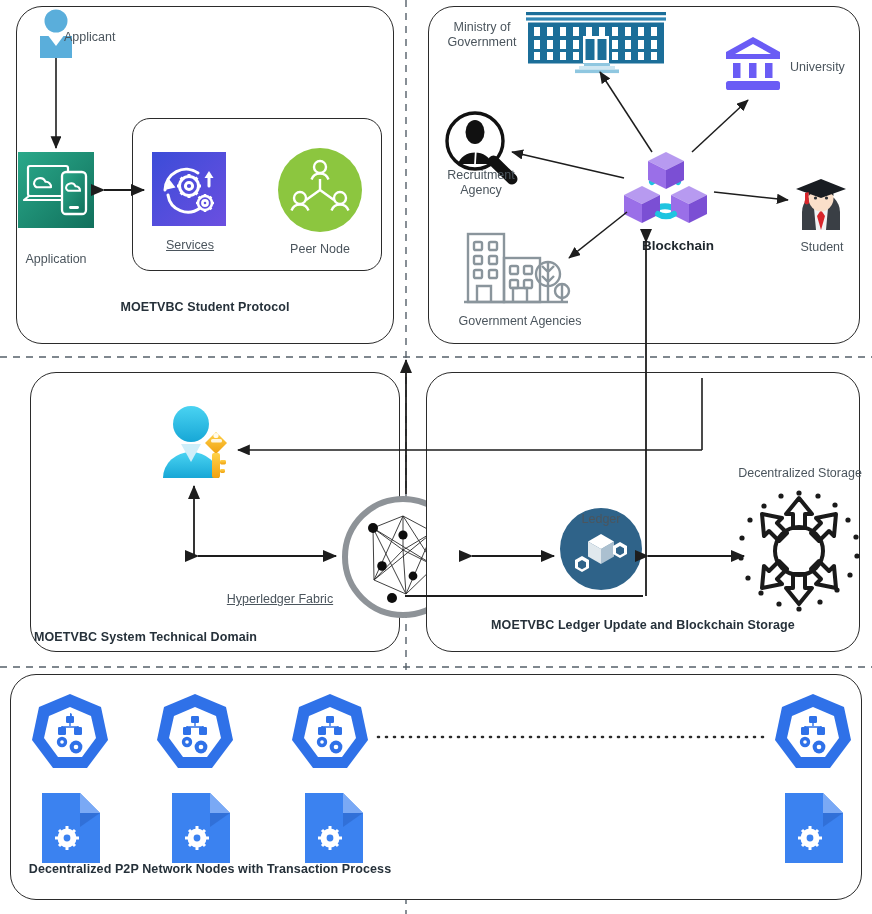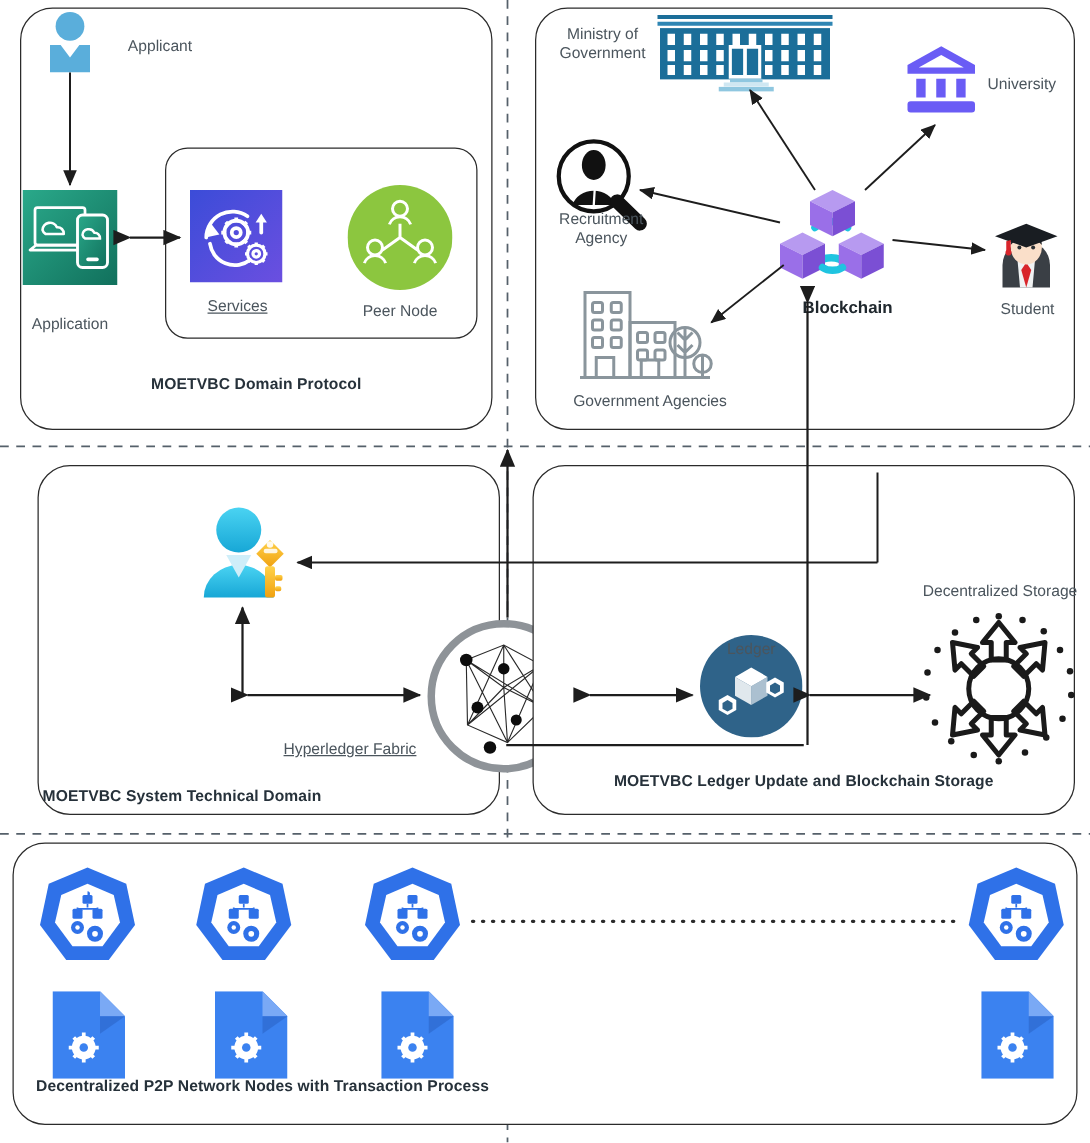--- a/index.html
+++ b/index.html
@@ -52,32 +52,32 @@
 <div id="stage">
 
   <svg class="ovl">
     <line x1="406" y1="0" x2="406" y2="914" stroke="#55606a" stroke-width="1.4" stroke-dasharray="7,6"></line>
     <line x1="0" y1="357" x2="872" y2="357" stroke="#55606a" stroke-width="1.4" stroke-dasharray="7,6"></line>
     <line x1="0" y1="667" x2="872" y2="667" stroke="#55606a" stroke-width="1.4" stroke-dasharray="7,6"></line>
   </svg>
 
   <div class="panel" style="left:16px;top:6px;width:378px;height:338px;"></div>
 
-  <div class="panel-title" style="left:16px;top:300px;width:378px;">MOETVBC Domain Protocol</div>
+  <div class="panel-title" style="left:16px;top:300px;width:378px;">MOETVBC Student Protocol</div>
 
   <div class="inner-box" style="left:132px;top:118px;width:250px;height:153px;"></div>
 
   <div class="icon-wrap" style="left:36px;top:8px;width:40px;height:50px;">
     <svg viewBox="0 0 40 50" width="40" height="50">
       <circle cx="20" cy="13" r="11.5" fill="#5aaedb"></circle>
       <path d="M4 28 h32 v22 h-32 z" fill="#5aaedb"></path>
       <path d="M12.5 28 L20 38 L27.5 28 Z" fill="#ffffff"></path>
     </svg>
   </div>
-  <div class="lbl" style="left:78px;top:30px;width:100px;text-align:center;">Applicant</div>
+  <div class="lbl" style="left:64px;top:30px;width:100px;text-align:left;">Applicant</div>
 
   <div class="icon-wrap" style="left:18px;top:152px;width:76px;height:76px;">
     <svg viewBox="0 0 76 76" width="76" height="76">
       <defs>
         <linearGradient id="gApp" x1="0" y1="0" x2="1" y2="1">
           <stop offset="0" stop-color="#2aa98a"></stop>
             <stop offset="1" stop-color="#11705c"></stop>
         </linearGradient>
       </defs>
       <rect x="0" y="0" width="76" height="76" fill="url(#gApp)"></rect>

